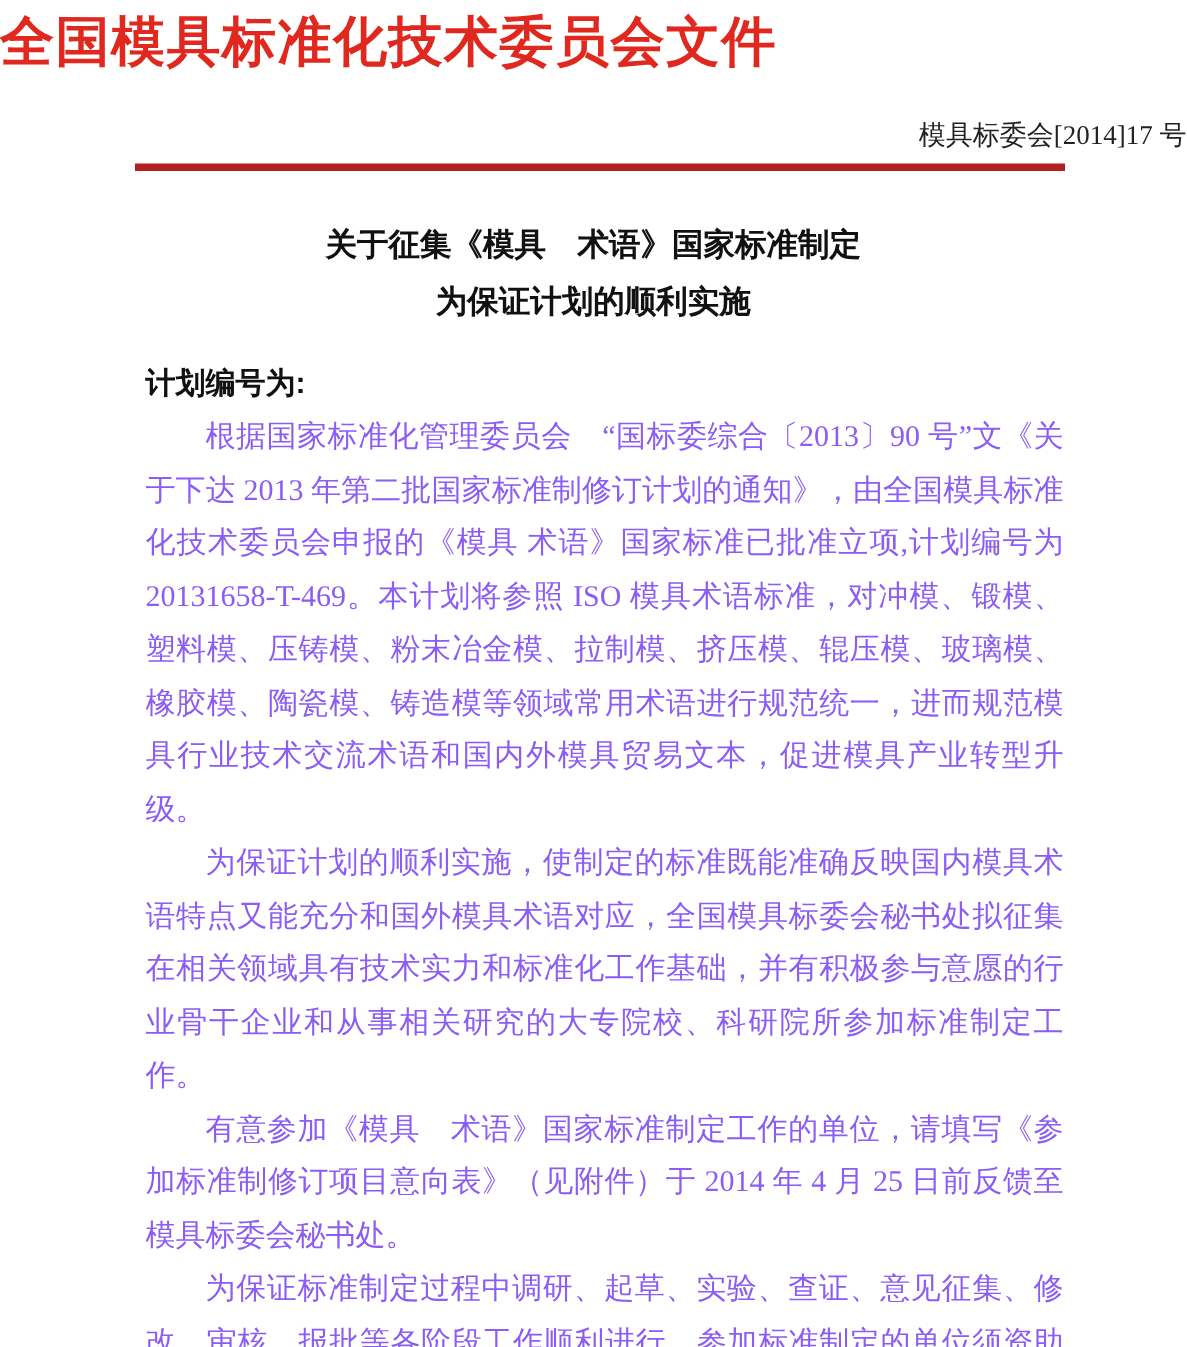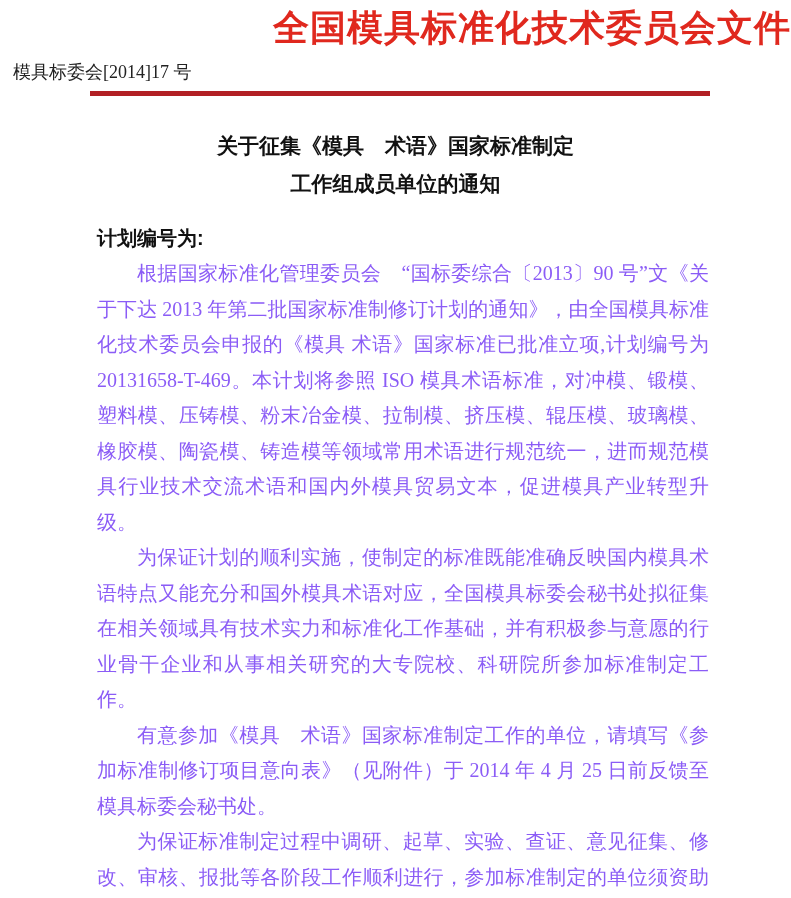--- a/index.html
+++ b/index.html
@@ -17,35 +17,34 @@
   .page {
     width: 791px;
     height: 898px;
     position: relative;
   }
 
   
   .org-title {
     margin: 0;
     padding-top: 7px;
-    text-align: right;
+    text-align: left;
     font-family: "Liberation Sans", "DejaVu Sans", sans-serif;
     font-weight: bold;
     font-size: 36px;
     line-height: 42px;
     letter-spacing: 1px;
     color: #e0281e;
   }
   .doc-number {
-    margin-top: 12px;
-    text-align: left;
+    margin-top: 30px;
+    text-align: right;
     font-size: 18px;
     line-height: 22px;
     color: #222222;
-    padding-left: 13px;
   }
   .red-divider {
     display: block;
     width: 620px;
     height: 5px;
     margin: 8px 0 0 90px;
     border: none;
     background: #b22024;
   }
 
@@ -90,21 +89,21 @@
 
   <header>
     <h1 class="org-title">全国模具标准化技术委员会文件</h1>
     <div class="doc-number">模具标委会[2014]17 号</div>
     <hr class="red-divider">
   </header>
 
   <main>
     <h2 class="notice-title">
       <span>关于征集《模具　术语》国家标准制定</span><br>
-      <span>工作组成员单位的通知</span>
+      <span>为保证计划的顺利实施</span>
     </h2>
 
     <div class="content">
       <p class="salutation">计划编号为:</p>
 
       <p class="para">根据国家标准化管理委员会　“国标委综合〔2013〕90 号”文《关于下达 2013 年第二批国家标准制修订计划的通知》，由全国模具标准化技术委员会申报的《模具 术语》国家标准已批准立项,计划编号为 20131658-T-469。本计划将参照 ISO 模具术语标准，对冲模、锻模、塑料模、压铸模、粉末冶金模、拉制模、挤压模、辊压模、玻璃模、橡胶模、陶瓷模、铸造模等领域常用术语进行规范统一，进而规范模具行业技术交流术语和国内外模具贸易文本，促进模具产业转型升级。</p>
 
       <p class="para">为保证计划的顺利实施，使制定的标准既能准确反映国内模具术语特点又能充分和国外模具术语对应，全国模具标委会秘书处拟征集在相关领域具有技术实力和标准化工作基础，并有积极参与意愿的行业骨干企业和从事相关研究的大专院校、科研院所参加标准制定工作。</p>
 
       <p class="para">有意参加《模具　术语》国家标准制定工作的单位，请填写《参加标准制修订项目意向表》（见附件）于 2014 年 4 月 25 日前反馈至模具标委会秘书处。</p>

